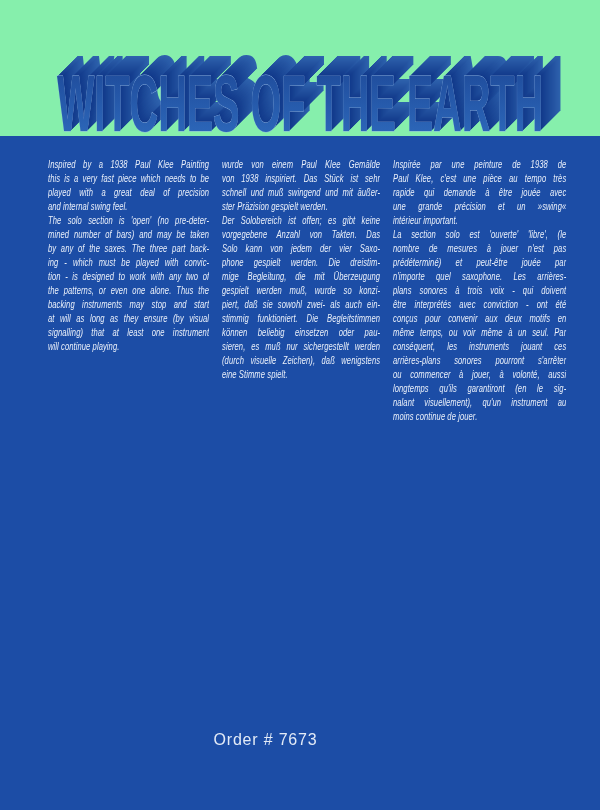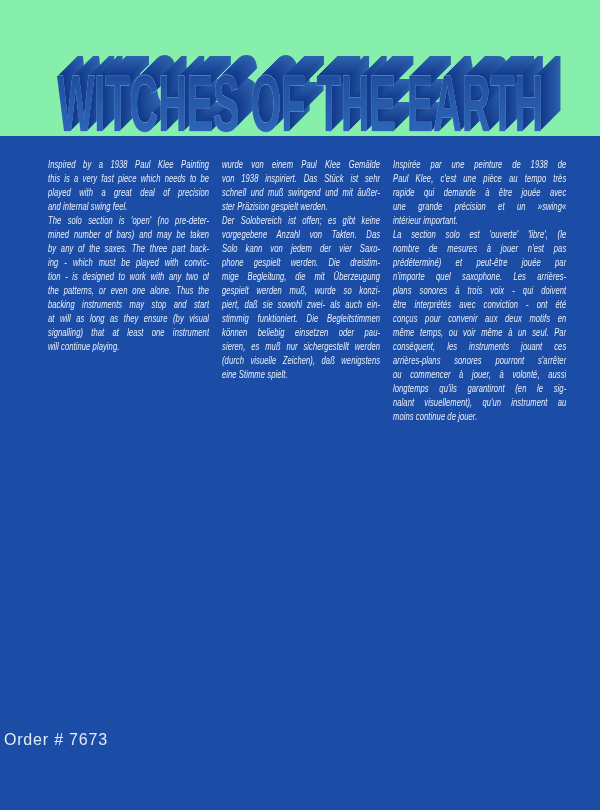--- a/index.html
+++ b/index.html
@@ -34,21 +34,22 @@
   .para{margin:0;padding:0;}
   .line{
     text-align:justify;
     text-align-last:justify;
     height:14px;
     overflow:hidden;
     white-space:nowrap;
   }
   .line.last{text-align-last:left;}
   .footer{
-    position:absolute;left:4px;top:731px;width:499px;
+    position:absolute;left:16px;top:731px;width:499px;
+    text-align:center;
     color:#e3ebf7;
     font-size:16px;
     letter-spacing:0.8px;
   }
 </style>
 </head>
 <body>
 
 <div class="cover" style="background: rgb(28, 77, 166);">
 

